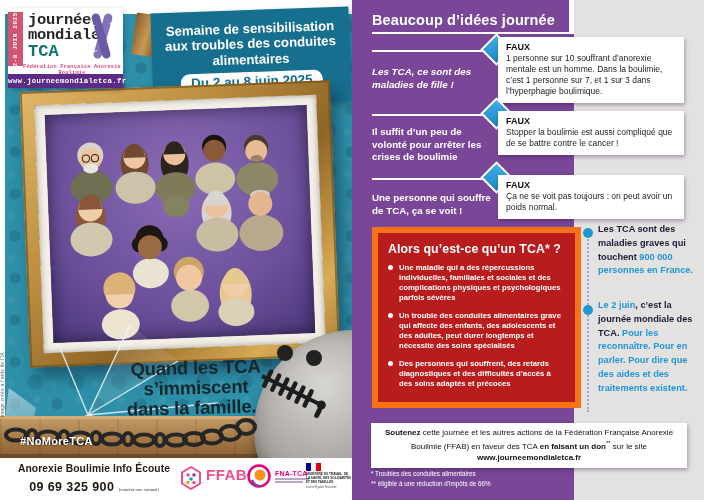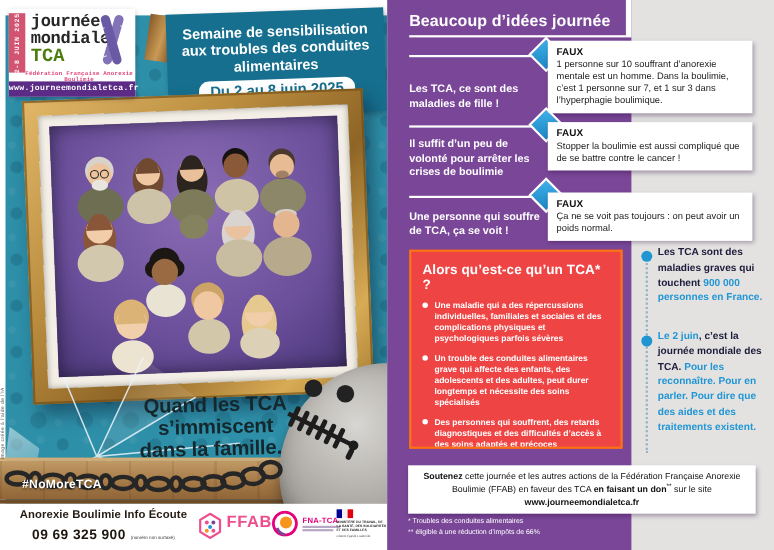--- a/index.html
+++ b/index.html
@@ -24,21 +24,21 @@
 
   
   .logobox{position:absolute;left:8px;top:8px;width:115px;height:80px;background:#fff;
            box-shadow:1px 2px 5px rgba(0,0,40,.25);font-family:Liberation Mono, monospace;}
   .datestripe{position:absolute;left:0;top:4px;width:15px;height:54px;background:#d25471;
               display:flex;align-items:center;justify-content:center;}
   .datestripe span{writing-mode:vertical-rl;transform:rotate(180deg);color:#fff;font-size:6px;
                    font-weight:bold;letter-spacing:.6px;white-space:nowrap;}
   .logotitle{position:absolute;left:20px;top:5px;line-height:.98;color:#262626;}
   .logotitle .t{font-size:15.5px;font-weight:bold;letter-spacing:-.3px;display:block;}
-  .logotitle .tca{font-size:17px;font-weight:bold;color:#4d7c0f;display:block;margin-top:1px;}
+  .logotitle .tca{font-size:17px;font-weight:bold;color:#0f766e;display:block;margin-top:1px;}
   .logosub{position:absolute;left:4px;top:56px;width:120px;text-align:center;color:#e0447c;
            font-size:5.3px;font-weight:bold;letter-spacing:.2px;}
   .logourl{position:absolute;left:0;bottom:0;width:100%;height:14px;background:#5b2b85;color:#fff;
            font-size:7.4px;font-weight:bold;text-align:center;line-height:14px;letter-spacing:.3px;}
   .ribbon{position:absolute;right:2px;top:3px;}
 
   
   .woodcorner{position:absolute;left:134px;top:14px;width:26px;height:42px;
               background:linear-gradient(100deg,#8a5a28,#c89a55 50%,#7a4c20);transform:rotate(8deg);}
   .banner{position:absolute;left:152px;top:10px;width:198px;height:94px;background:#166f8e;
@@ -103,25 +103,25 @@
   .mline{position:absolute;left:20px;width:116px;height:2px;background:#fff;}
   .mdiamond{position:absolute;left:133px;width:23px;height:23px;border:2px solid #fff;
             background:linear-gradient(135deg,#3fb0e8,#1b86c3);transform:rotate(45deg);}
   .mclaim{position:absolute;left:20px;width:120px;color:#fff;font-size:9.8px;font-weight:bold;line-height:1.3;}
   .mbox{position:absolute;left:146px;width:186px;background:#fff;padding:5px 8px 6px;
         box-shadow:1px 2px 4px rgba(40,10,60,.35);}
   .mbox .faux{font-size:9px;font-weight:800;color:#111;margin-bottom:1px;}
   .mbox .fact{font-size:8.5px;color:#1c1c1c;line-height:1.3;}
   .l1{top:50px;} .l2{top:114px;} .l3{top:178px;}
   .d1{top:38px;} .d2{top:102px;} .d3{top:166px;}
-  .c1{top:76px;} .c2{top:126px;} .c3{top:192px;}
+  .c1{top:66px;font-style:italic;} .c2{top:126px;} .c3{top:192px;}
   .b1{top:37px;} .b2{top:111px;} .b3{top:175px;}
 
-  .defbox{position:absolute;left:20px;top:227px;width:194px;height:181px;border:2px solid #f97316;
-          background:#ef4444;padding:9px 10px;overflow:hidden;}
+  .defbox{position:absolute;left:20px;top:227px;width:209px;height:181px;border:6px solid #f97316;
+          background:#b91c1c;padding:9px 10px;overflow:hidden;}
   .defbox h3{margin:0 0 7px;color:#fff;font-size:12.3px;font-weight:bold;letter-spacing:.1px;}
   .defbox ul{margin:0;padding:0;list-style:none;}
   .defbox li{display:flex;gap:6px;margin-bottom:8px;color:#fff;font-size:7.7px;line-height:1.3;font-weight:600;}
   .defbox li .dot{flex:0 0 5px;width:5px;height:5px;border-radius:50%;background:#fff;margin-top:2px;}
 
   .dotline{position:absolute;left:235px;top:232px;height:180px;width:0;
            border-left:2px dotted #8fb4c9;}
   .sdot{position:absolute;width:10px;height:10px;border-radius:50%;background:#1f96d2;left:231px;}
   .sd1{top:228px;} .sd2{top:305px;}
   .sfact{position:absolute;left:246px;width:102px;font-size:9.2px;font-weight:bold;line-height:1.5;color:#1c1b3a;}

